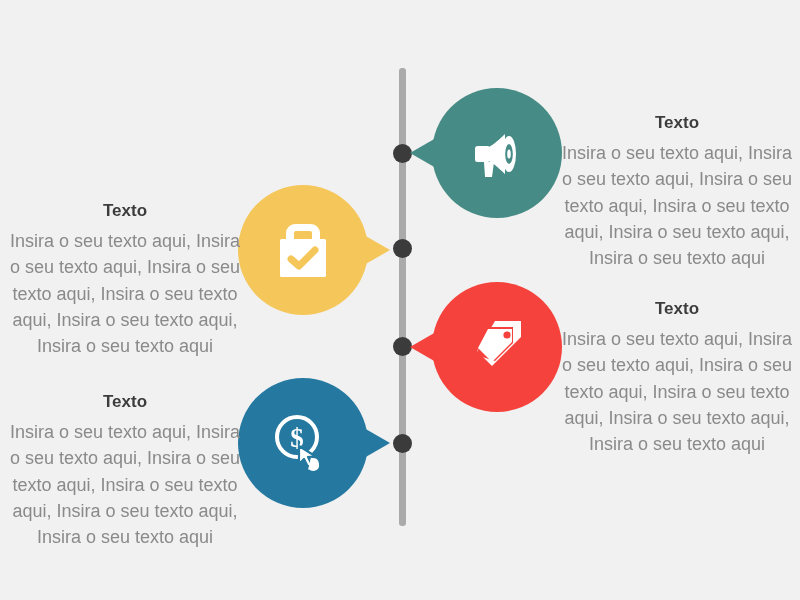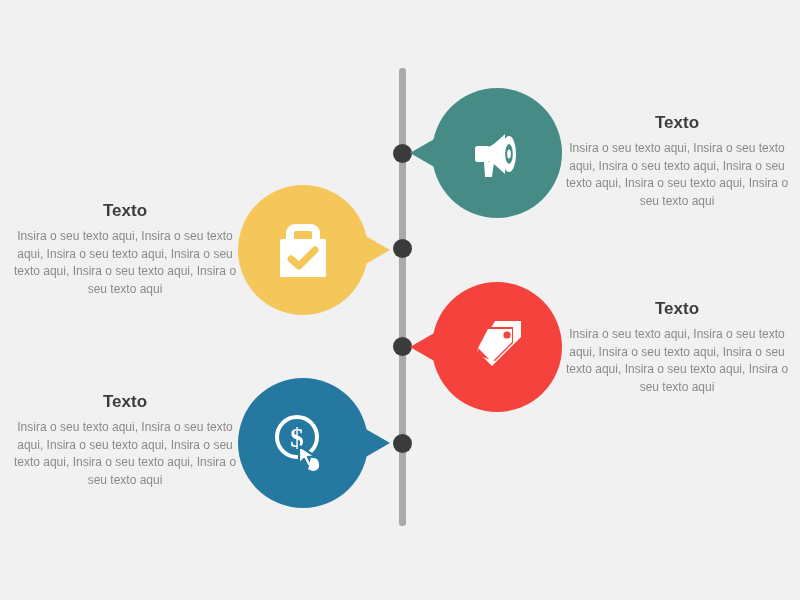--- a/index.html
+++ b/index.html
@@ -87,21 +87,21 @@
     text-align: center;
   }
   .textblock .title {
     font-size: 17px;
     font-weight: bold;
     color: #3d3d3d;
     margin: 0 0 7px 0;
     line-height: 1.2;
   }
   .textblock .body {
-    font-size: 12px;
+    font-size: 18px;
     color: #8a8a8a;
     line-height: 1.45;
     margin: 0;
   }
 
   .text-1 { left: 557px; top: 113px; }
   .text-2 { left: 5px;   top: 201px; }
   .text-3 { left: 557px; top: 299px; }
   .text-4 { left: 5px;   top: 392px; }
 </style>

